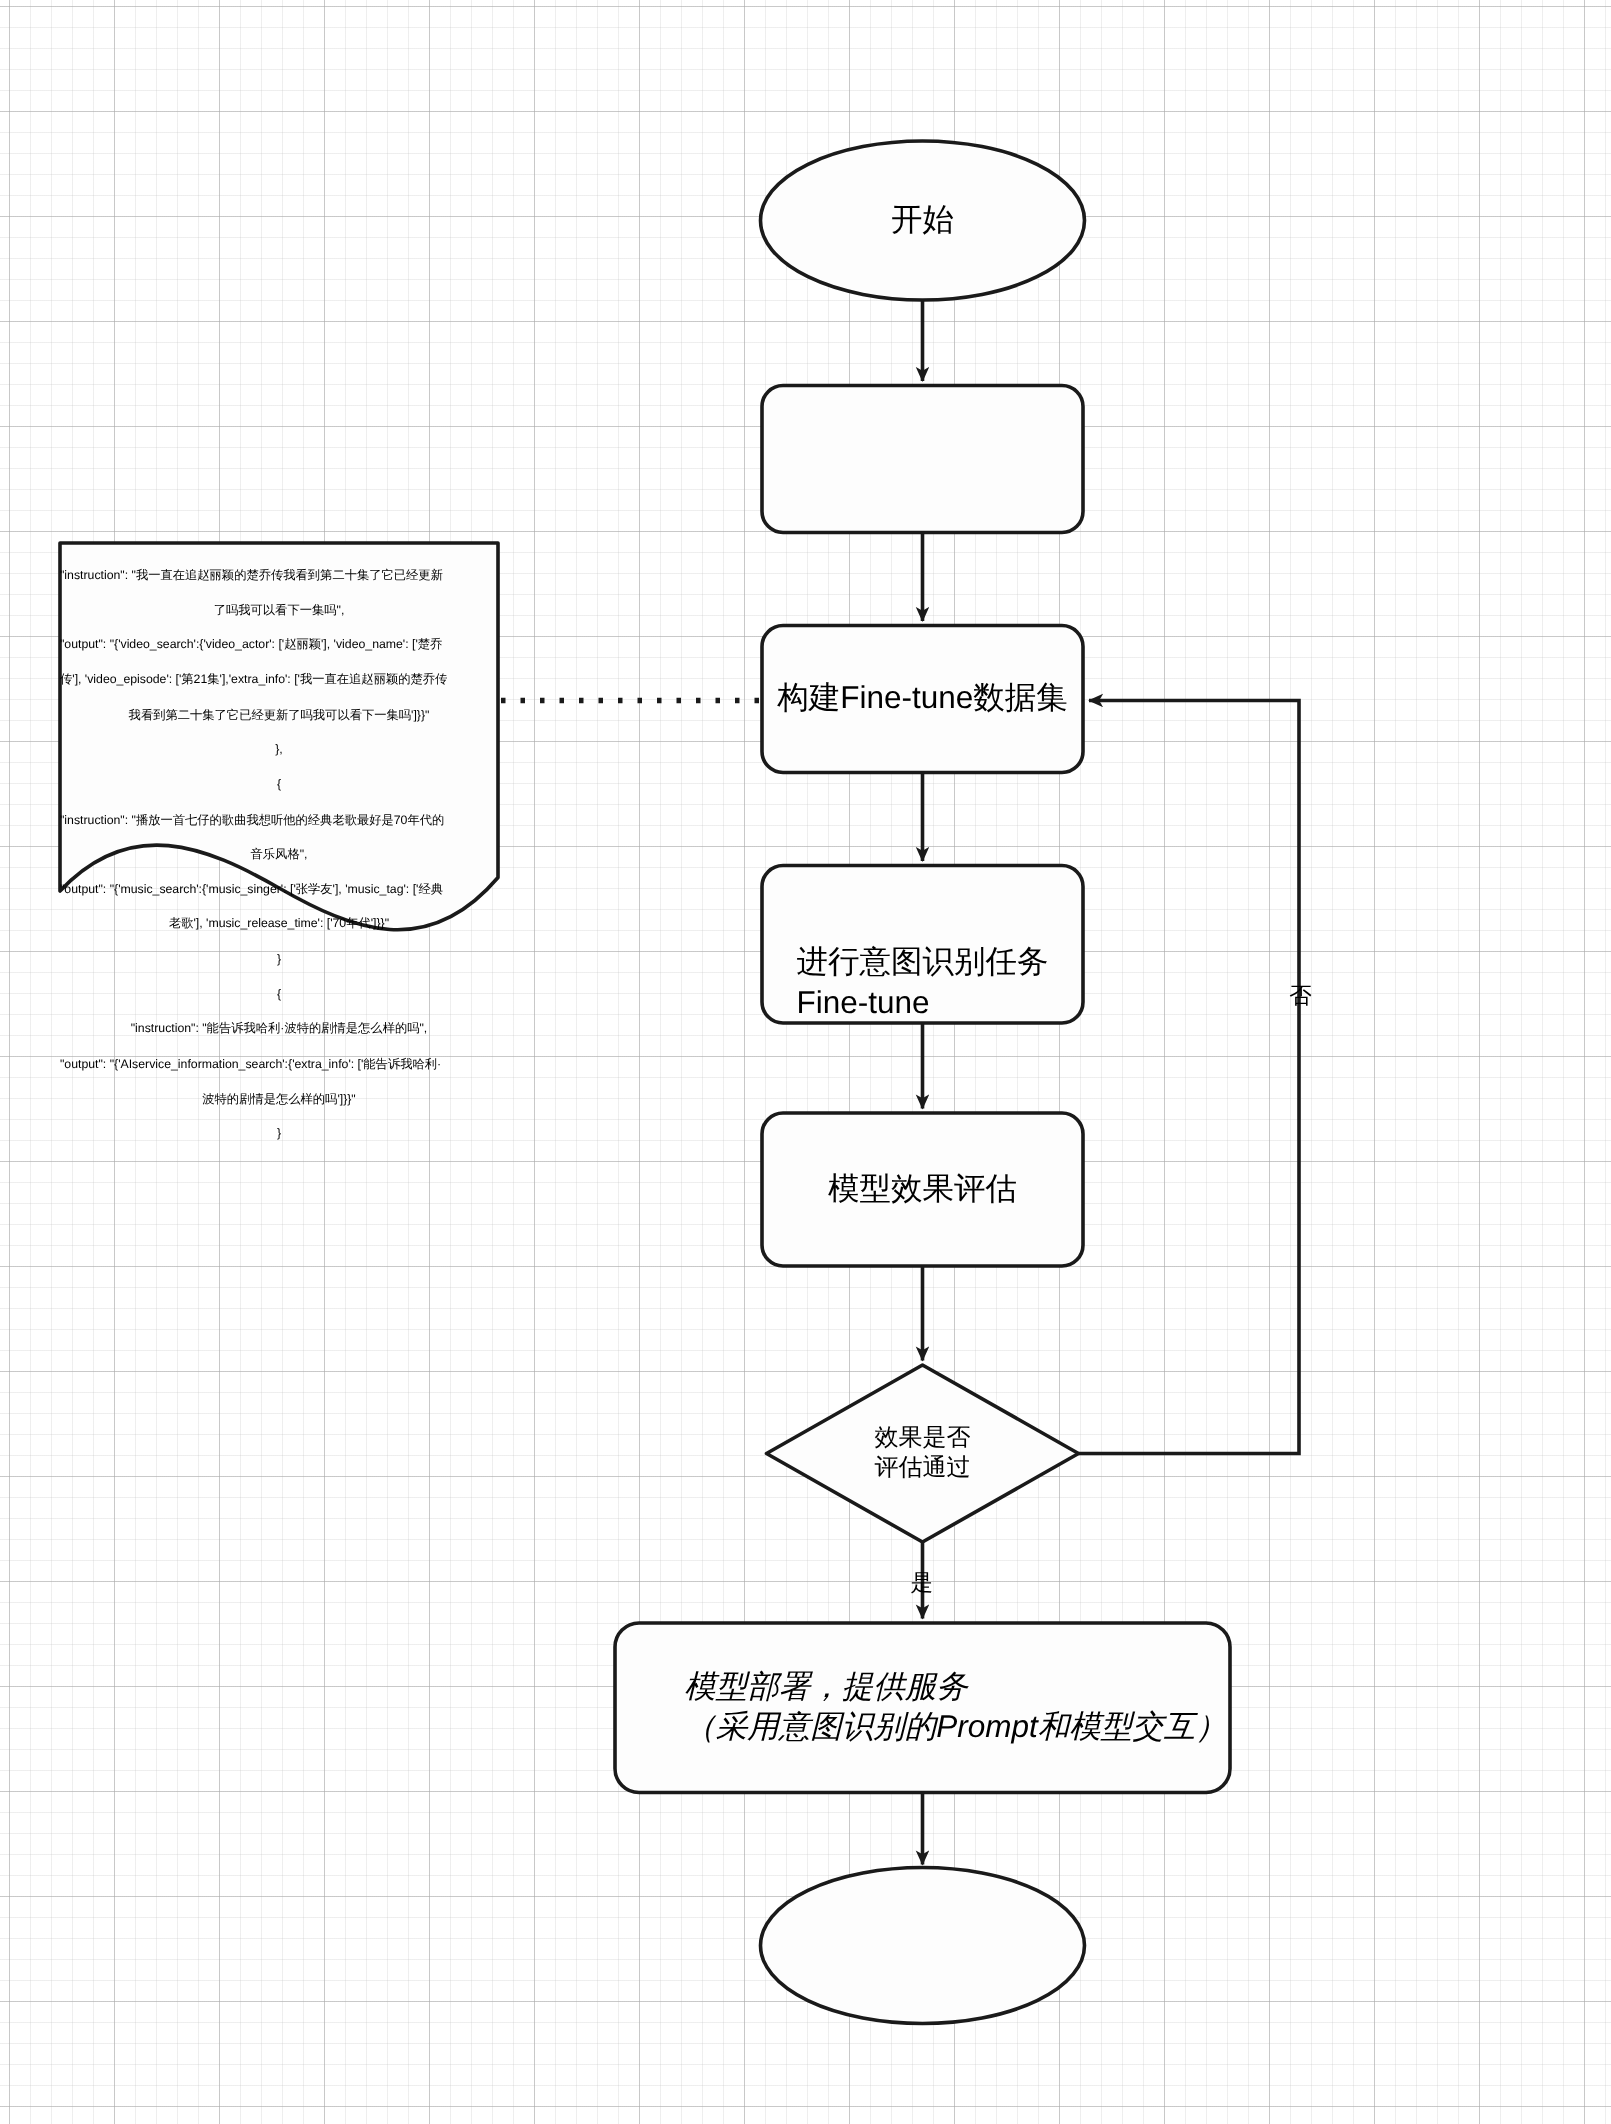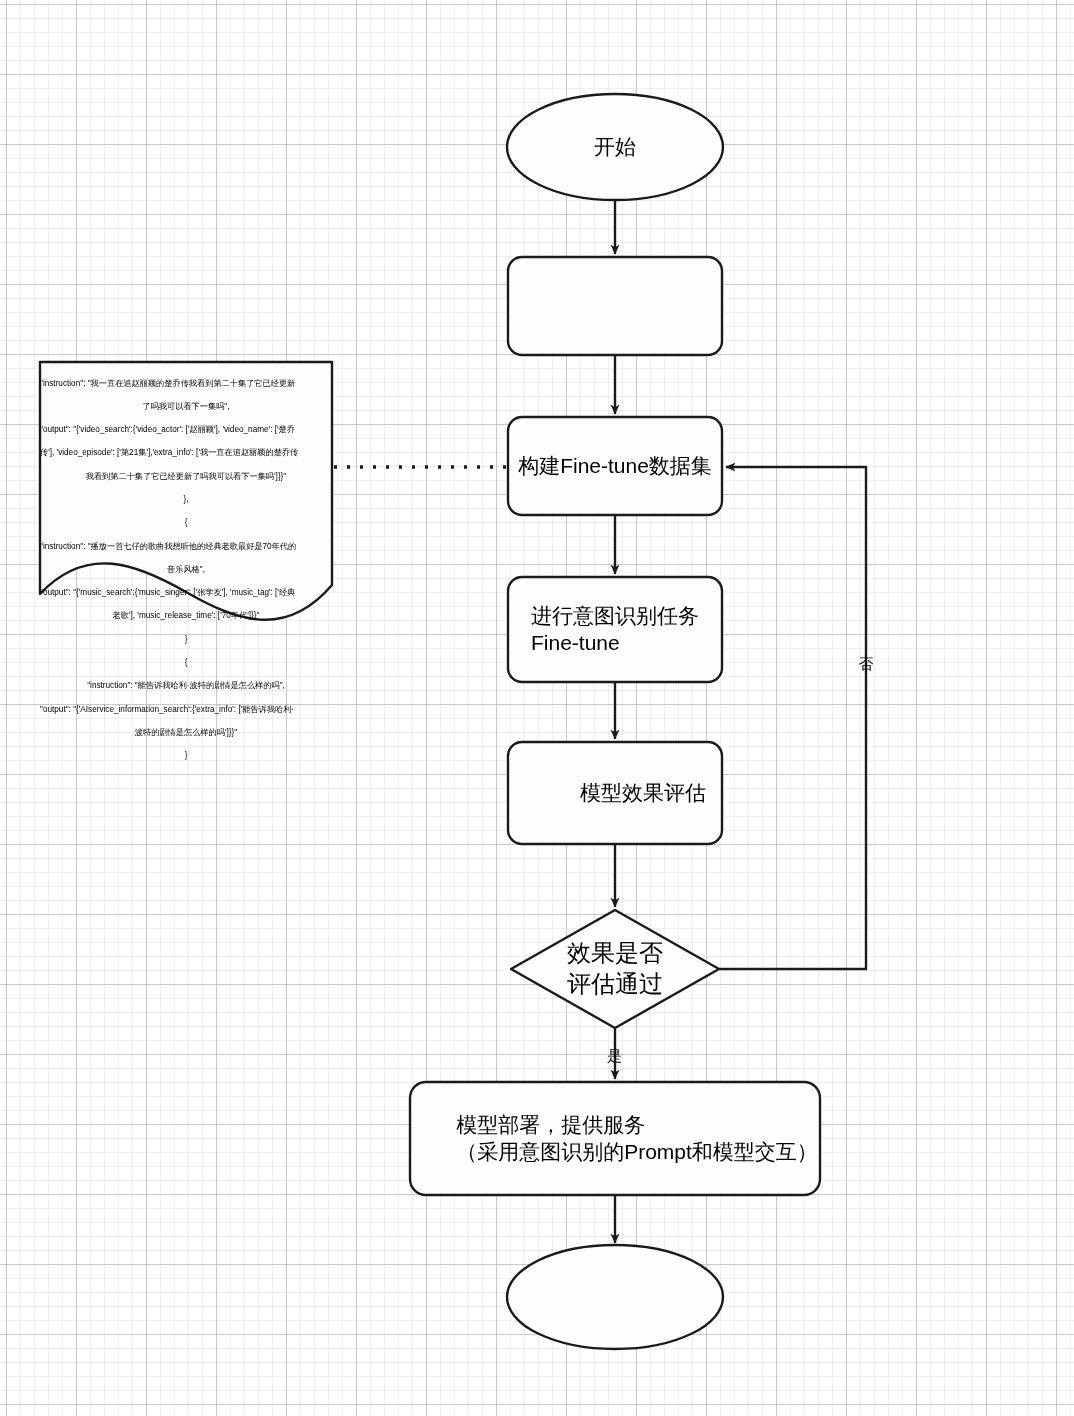--- a/index.html
+++ b/index.html
@@ -114,29 +114,29 @@
     <path d="M719 969 L866 969 L866 467 L726 467" fill="none" stroke="#1a1a1a" stroke-width="2.4" marker-end="url(#arrowFilled)"></path>
 
     <line x1="334" y1="467" x2="506" y2="467" stroke="#1a1a1a" stroke-width="3.6" stroke-dasharray="3 10" stroke-linecap="butt"></line>
   </svg>
 
   <div class="node-text big" style="left:507px; top:94px; width:216px; height:106px;">开始</div>
 
 
   <div class="node-text big" style="left:503px; top:417px; width:224px; height:98px;">构建Fine-tune数据集</div>
 
-  <div class="node-text big" style="left:508px; top:577px; width:214px; height:105px;">进行意图识别任务
+  <div class="node-text big" style="left:508px; top:603px; width:214px; height:105px;">进行意图识别任务
 Fine-tune</div>
 
-  <div class="node-text big" style="left:536px; top:742px; width:214px; height:102px;">模型效果评估</div>
+  <div class="node-text big" style="left:508px; top:742px; width:214px; height:102px;">模型效果评估</div>
 
-  <div class="node-text big" style="left:511px; top:915px; width:208px; height:108px; font-size:24px;">效果是否
+  <div class="node-text big" style="left:511px; top:915px; width:208px; height:108px; font-size:16px;">效果是否
 评估通过</div>
 
-  <div class="node-text big" style="left:410px; top:1082px; width:454px; height:113px;">模型部署，提供服务
+  <div class="node-text big" style="left:410px; top:1082px; width:454px; height:113px;font-style:italic;">模型部署，提供服务
 （采用意图识别的Prompt和模型交互）</div>
 
 
   <div class="edge-label" style="left:607px; top:1048px;">是</div>
 
   <div class="edge-label vertical" style="left:859px; top:645px;">否</div>
 
   <div id="doc-text">
     <span class="doc-line left">"instruction": "我一直在追赵丽颖的楚乔传我看到第二十集了它已经更新</span>
     <span class="doc-line">了吗我可以看下一集吗",</span>

